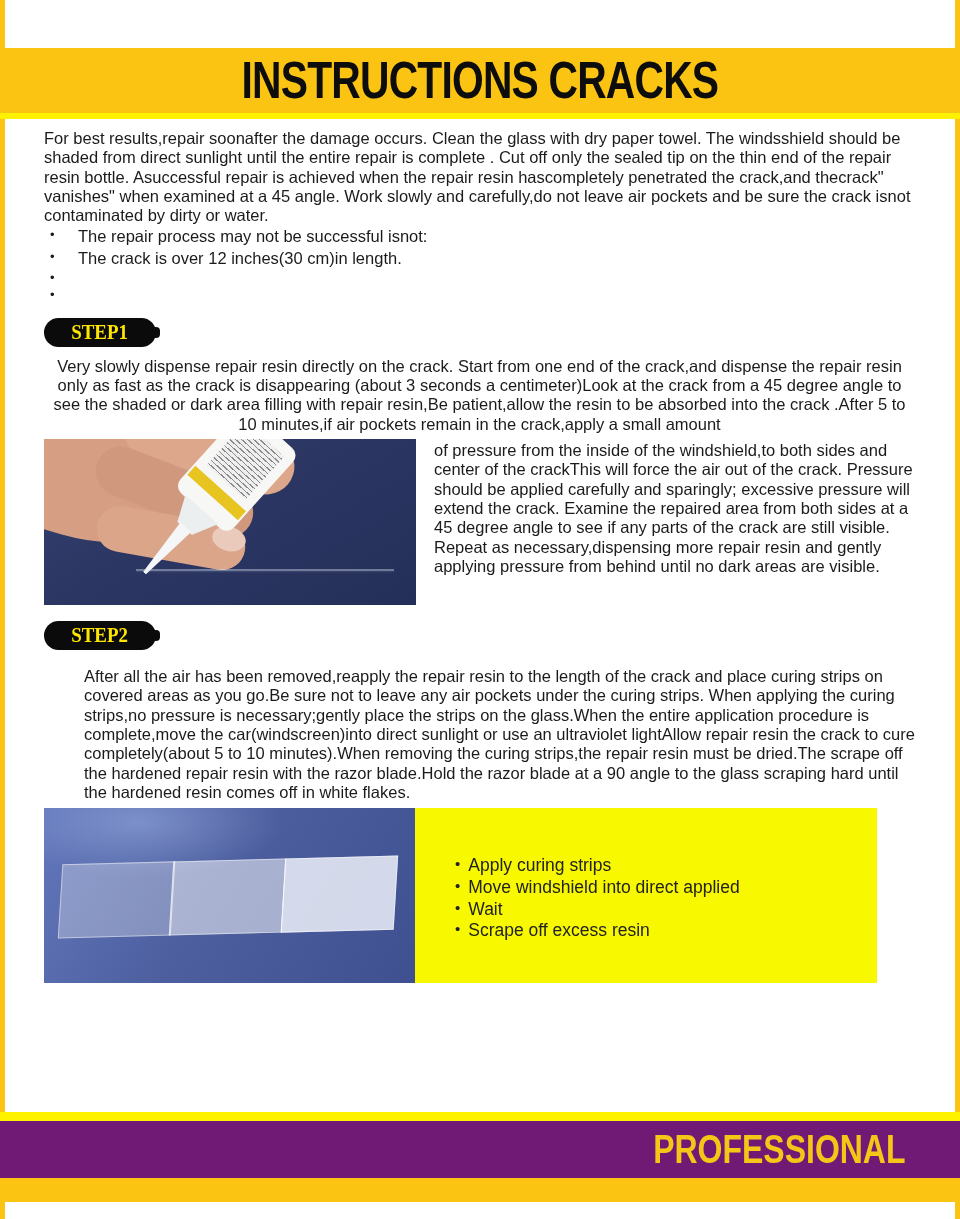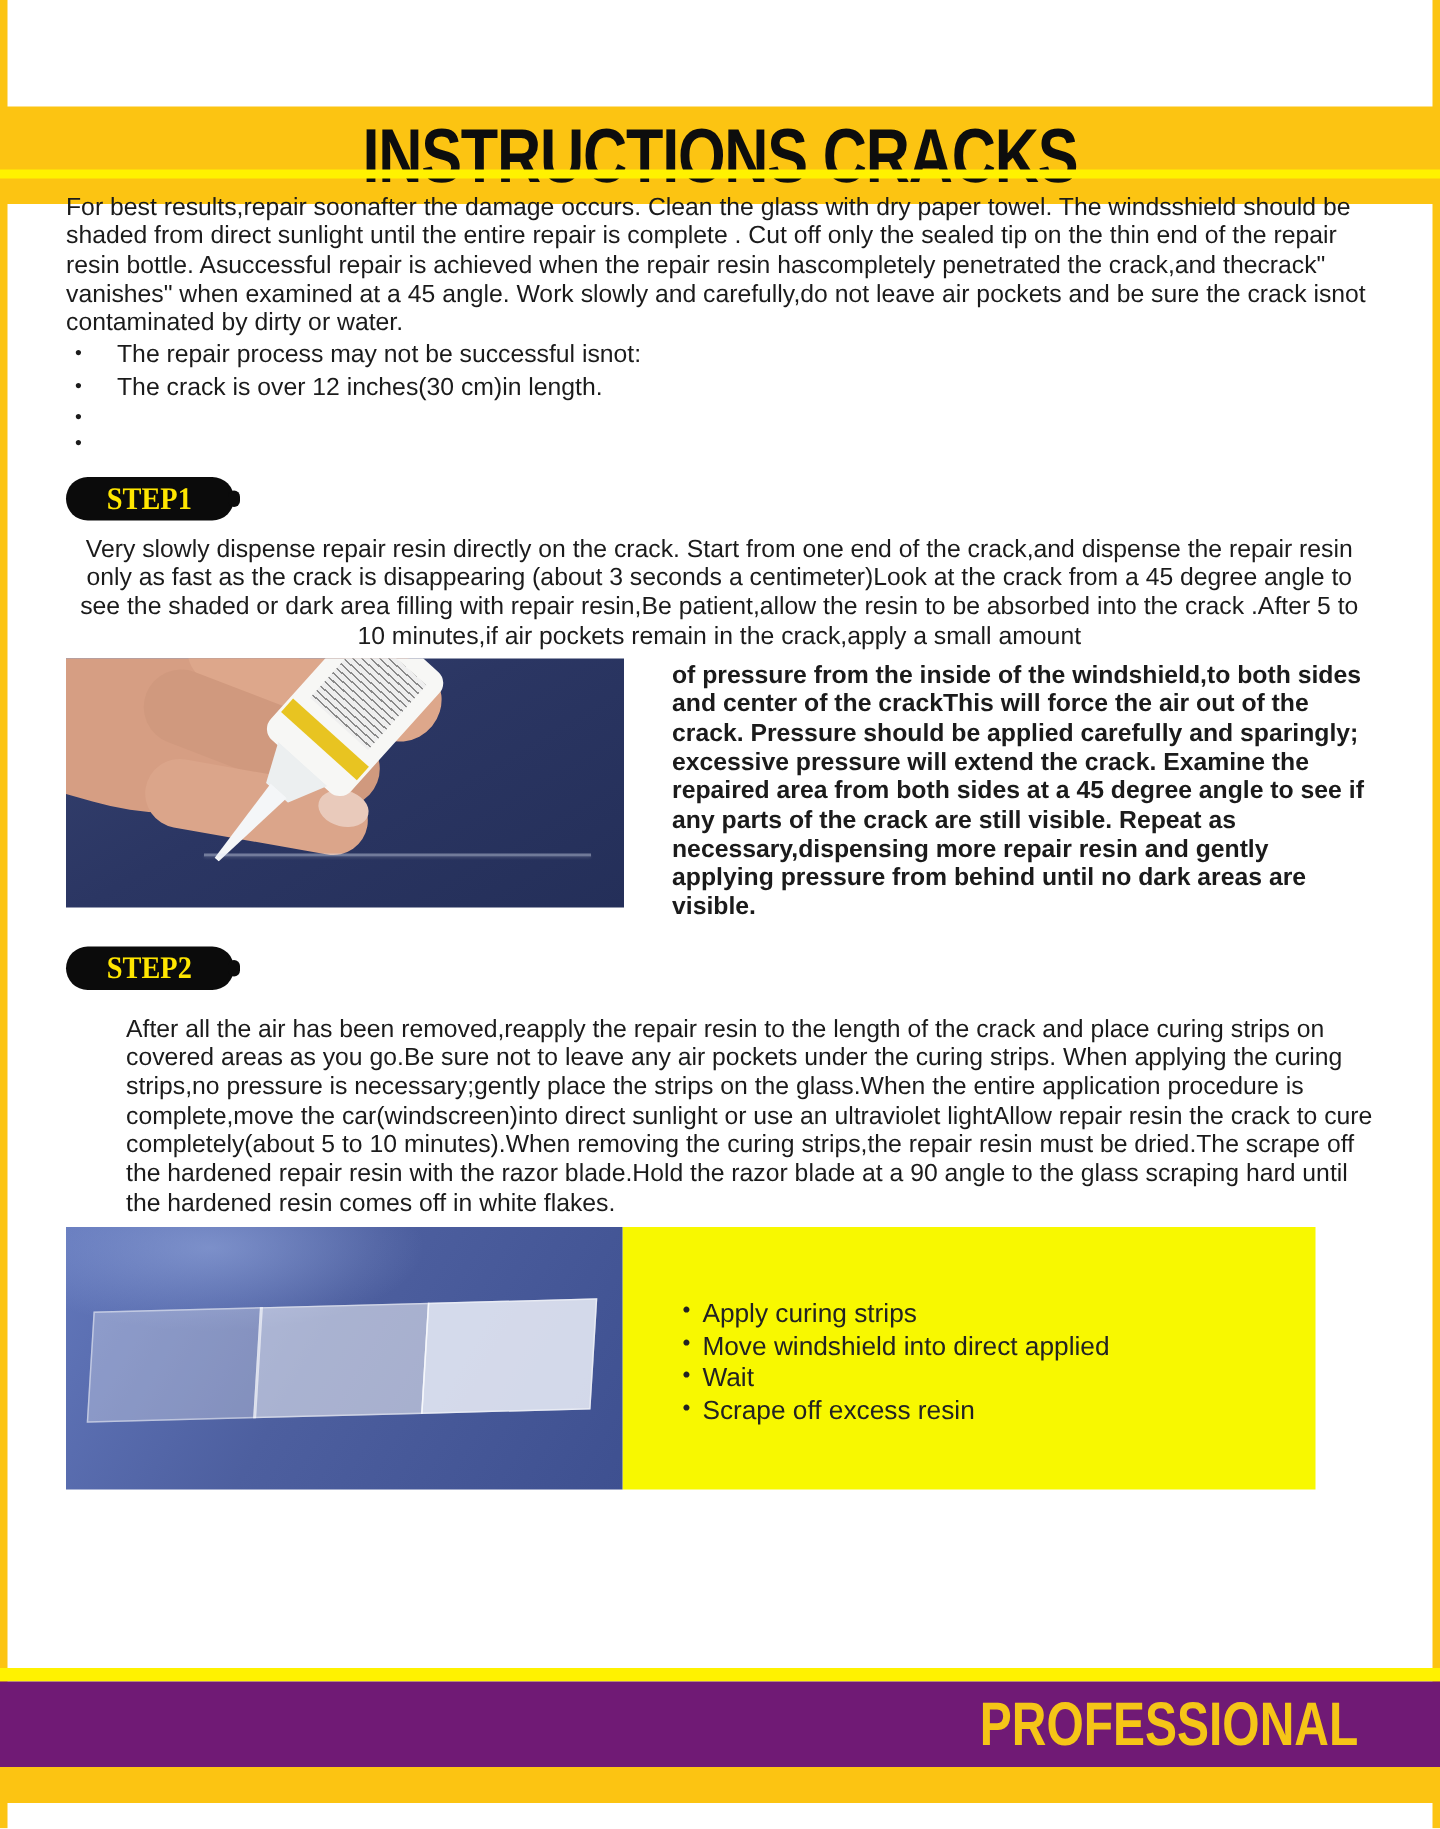--- a/index.html
+++ b/index.html
@@ -12,21 +12,21 @@
     color:#1b1b1b;
   }
   
   .edge-strip{position:absolute;top:0;bottom:0;width:5px;background:#fcc412;}
   .edge-strip.left{left:0;}
   .edge-strip.right{right:0;}
 
   
   .header-band{
     position:absolute;left:0;right:0;top:48px;height:65px;
-    background:#fcc412;display:flex;align-items:center;justify-content:center;margin-top:23px;
+    background:#fcc412;display:flex;align-items:center;justify-content:center;
   }
   .page-title{
     display:inline-block;
     font-size:51px;font-weight:bold;color:#0d0d0d;
     letter-spacing:-1px;white-space:nowrap;
     transform:scaleX(0.80);transform-origin:center;
     font-family:"Liberation Sans","DejaVu Sans",sans-serif;
   }
   .header-underline{position:absolute;left:0;right:0;top:113px;height:6px;background:#fff200;}
 
@@ -48,21 +48,21 @@
   .step-pill:after{
     content:"";position:absolute;right:-4px;top:9px;width:8px;height:11px;
     background:#0b0b0b;border-radius:4px;
   }
   .step-pill .step-label{
     display:inline-block;color:#ffe600;font-weight:bold;font-size:21px;
     transform:scaleX(0.9);letter-spacing:0px;
   }
   .step1-top{margin-top:10px;text-align:center;}
   .step1-row{display:flex;margin-top:5px;}
-  .step1-side{flex:1;padding-left:32px;padding-top:2px;font-weight:bold;}
+  .step1-side{flex:1;padding-left:18px;padding-top:2px;}
 
   
   .photo1{
     position:relative;flex:0 0 372px;width:372px;height:166px;
     background:linear-gradient(150deg,#35416f 0%,#2b3663 45%,#242f59 100%);
     overflow:hidden;
   }
   .photo1 .arm{position:absolute;left:-80px;top:-60px;width:250px;height:160px;
     background:#d69e83;border-radius:45% 55% 60% 40%;transform:rotate(16deg);}
   .photo1 .finger-top{position:absolute;left:78px;top:-18px;width:175px;height:56px;

